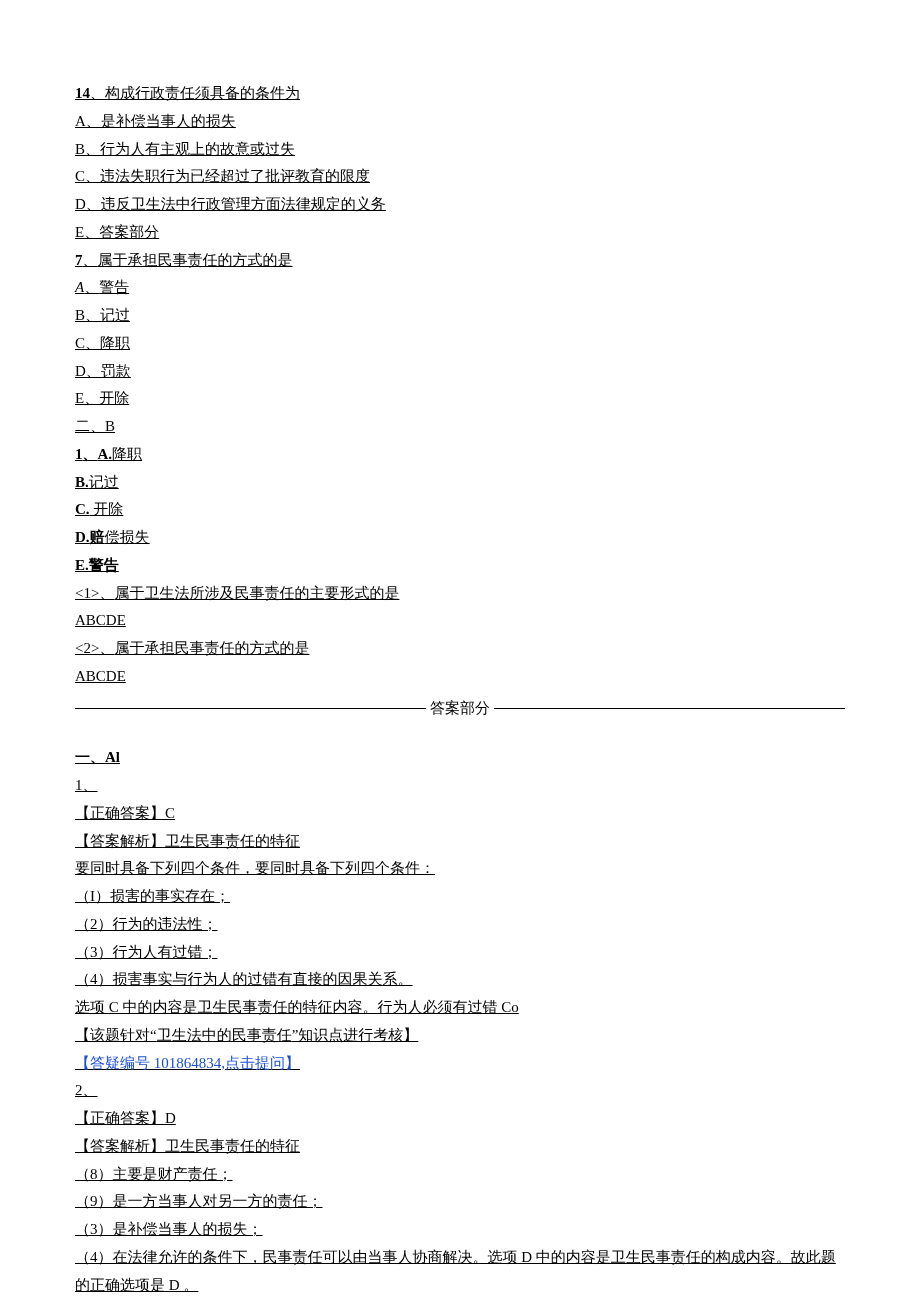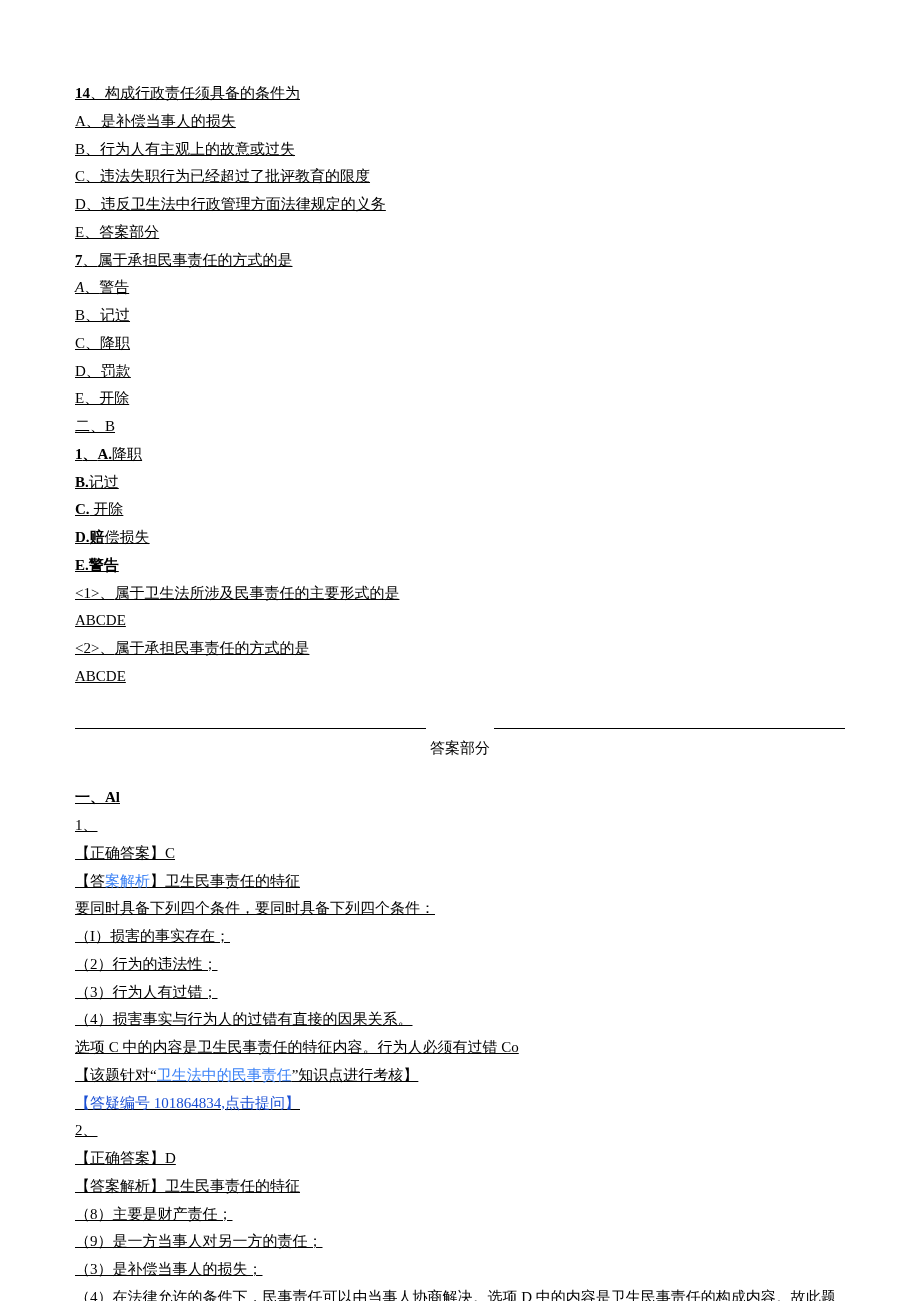--- a/index.html
+++ b/index.html
@@ -20,23 +20,22 @@
     align-items: center;
     margin: 4px 0;
   }
   .answer-divider .line {
     flex: 1;
     border-bottom: 1px solid #000;
   }
   .answer-divider .center {
     padding: 0 4px;
     white-space: nowrap;
-    margin-top: 40px;
   }
-  .teal { color: #3b82f6; }
+  .teal { color: #000000; }
   .blue-link { color: #1a4fd4; }
   a { text-decoration: none; }
   .spacer-md { height: 18px; }
   .row { display: block; text-decoration: underline; }
 </style>
 </head>
 <body>
 
 <div class="row">
   <span class="bold">14</span><span>、</span><span>构成行政责任须具备的条件为</span>

